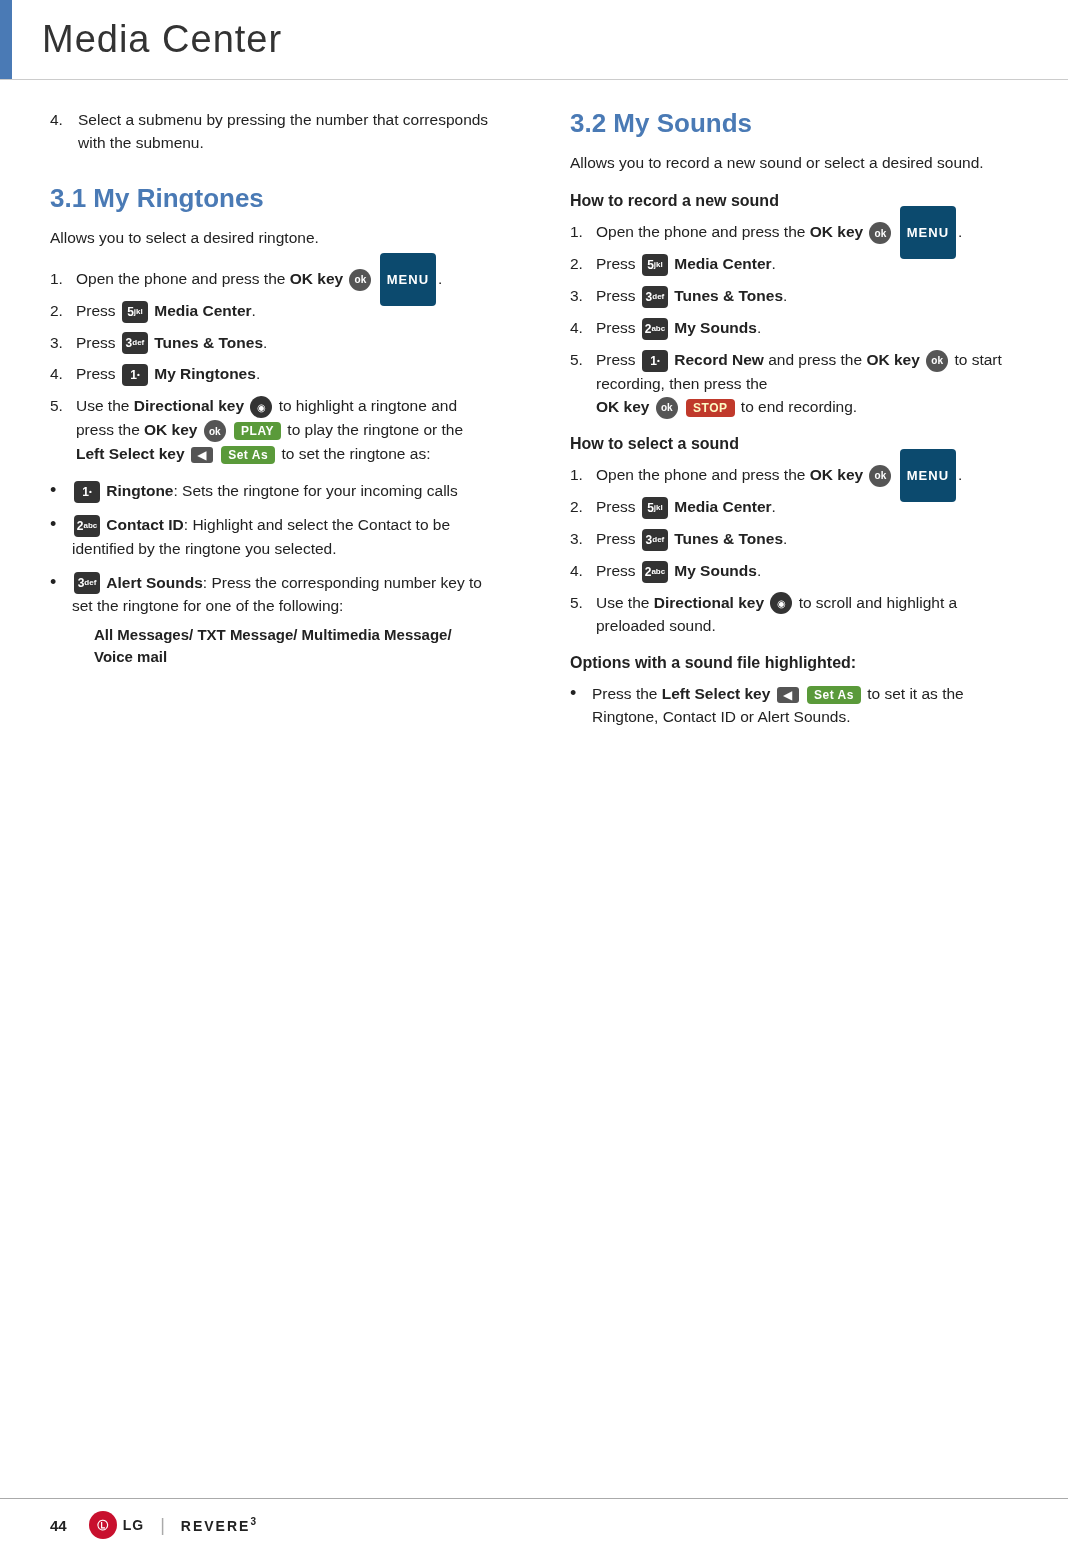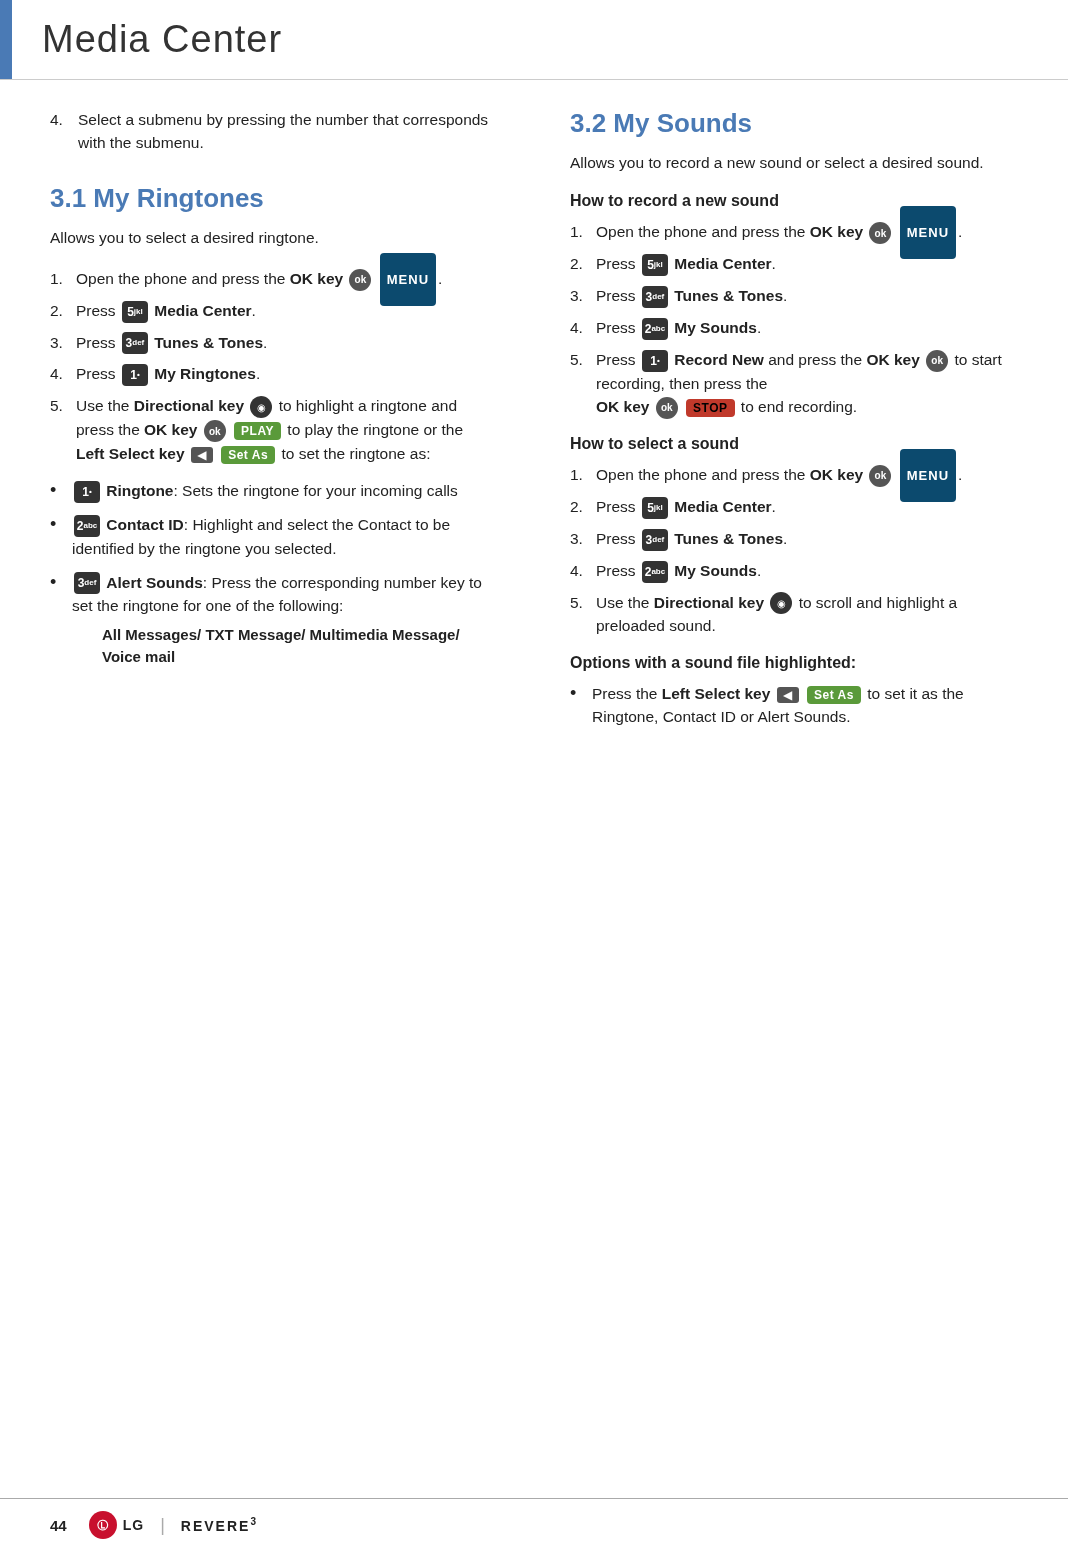--- a/index.html
+++ b/index.html
@@ -142,21 +142,21 @@
       padding: 2px 7px;
       font-size: 12px;
       font-weight: bold;
       letter-spacing: 0.5px;
       margin: 0 2px;
       vertical-align: middle;
     }
 
     .key-stop {
       background: #c0392b;
-      color: #000000;
+      color: #fef9c3;
       border-radius: 4px;
       padding: 2px 7px;
       font-size: 12px;
       font-weight: bold;
       letter-spacing: 0.5px;
       margin: 0 2px;
       vertical-align: middle;
       text-align: center;
     }
 
@@ -252,21 +252,21 @@
       font-size: 18px;
       line-height: 1.3;
     }
 
     .bullet-content {
       flex: 1;
     }
 
     
     .indented-block {
-      margin-left: 30px;
+      margin-left: 22px;
       margin-top: 6px;
       font-weight: bold;
       font-size: 15px;
       line-height: 1.5;
     }
 
     
     .sub-heading {
       font-size: 16px;
       font-weight: bold;

